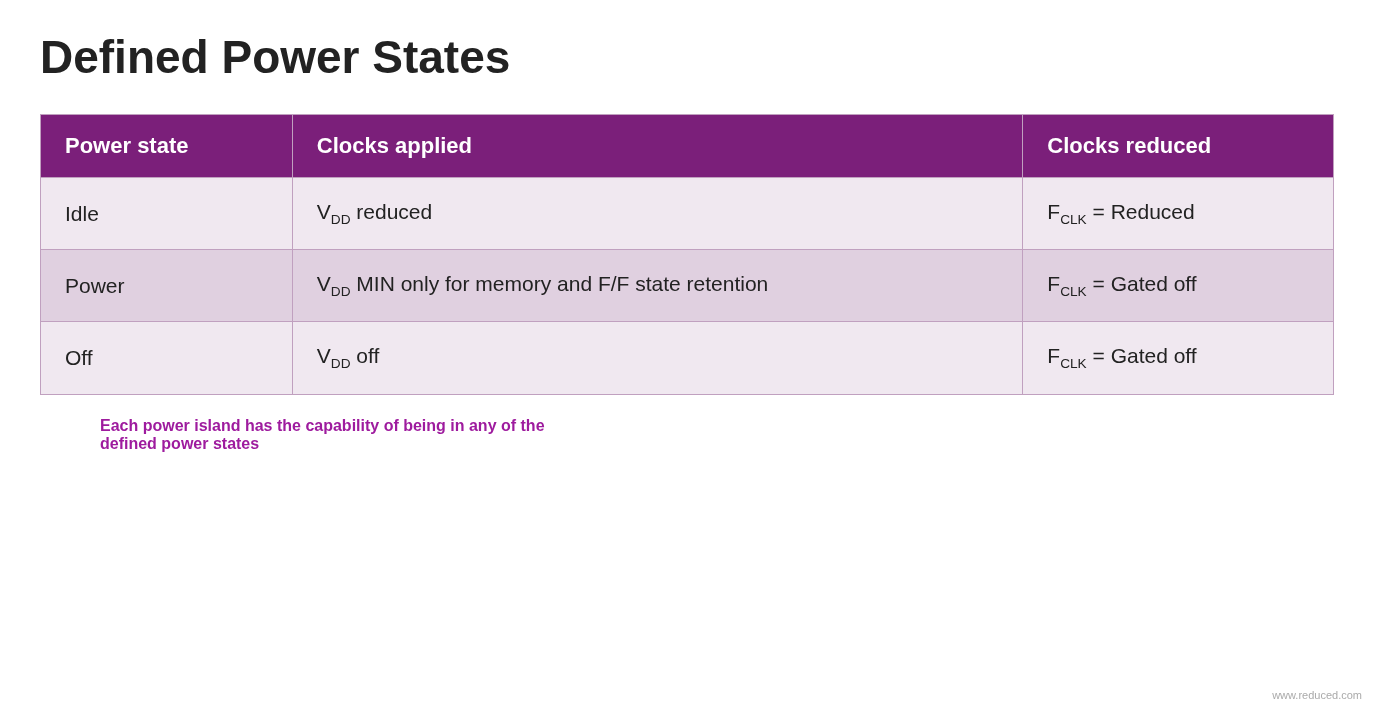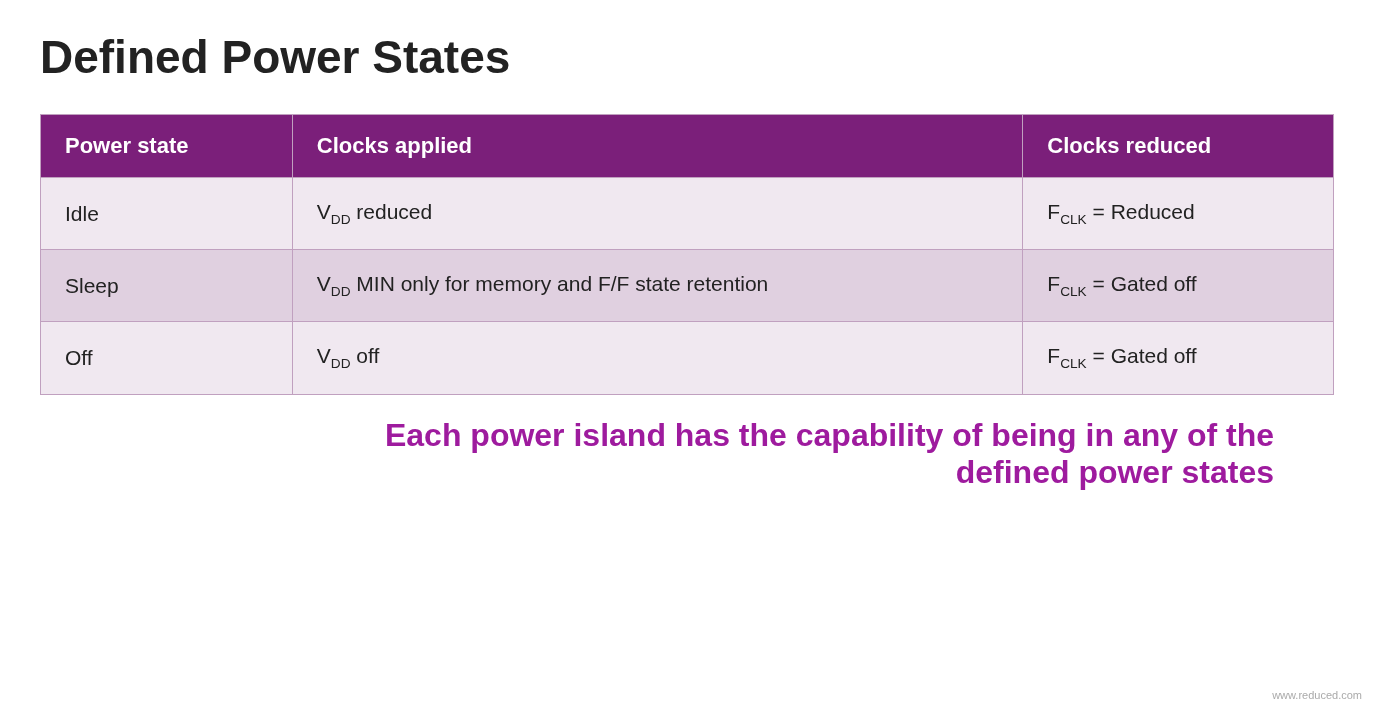--- a/index.html
+++ b/index.html
@@ -50,23 +50,23 @@
     .table-wrapper tr:nth-child(even) td {
       background-color: #e0d0e0;
     }
 
     sub {
       font-size: 0.65em;
       vertical-align: sub;
     }
 
     .footer-text {
-      text-align: right;
+      text-align: left;
       color: #9e1b9e;
-      font-size: 32px;
+      font-size: 16px;
       font-weight: bold;
       margin-top: 10px;
       padding: 0 60px;
     }
 
     .watermark {
       position: absolute;
       bottom: 8px;
       right: 12px;
       font-size: 11px;
@@ -86,21 +86,21 @@
       <th>Clocks reduced</th>
     </tr>
   </thead>
   <tbody id="table-body">
       <tr>
         <td>Idle</td>
         <td>V<sub>DD</sub> reduced</td>
         <td>F<sub>CLK</sub> = Reduced</td>
       </tr>
       <tr>
-        <td>Sleep</td>
+        <td>Power</td>
         <td>V<sub>DD</sub> MIN only for memory and F/F state retention</td>
         <td>F<sub>CLK</sub> = Gated off</td>
       </tr>
       <tr>
         <td>Off</td>
         <td>V<sub>DD</sub> off</td>
         <td>F<sub>CLK</sub> = Gated off</td>
       </tr>
     </tbody>
 </table>

